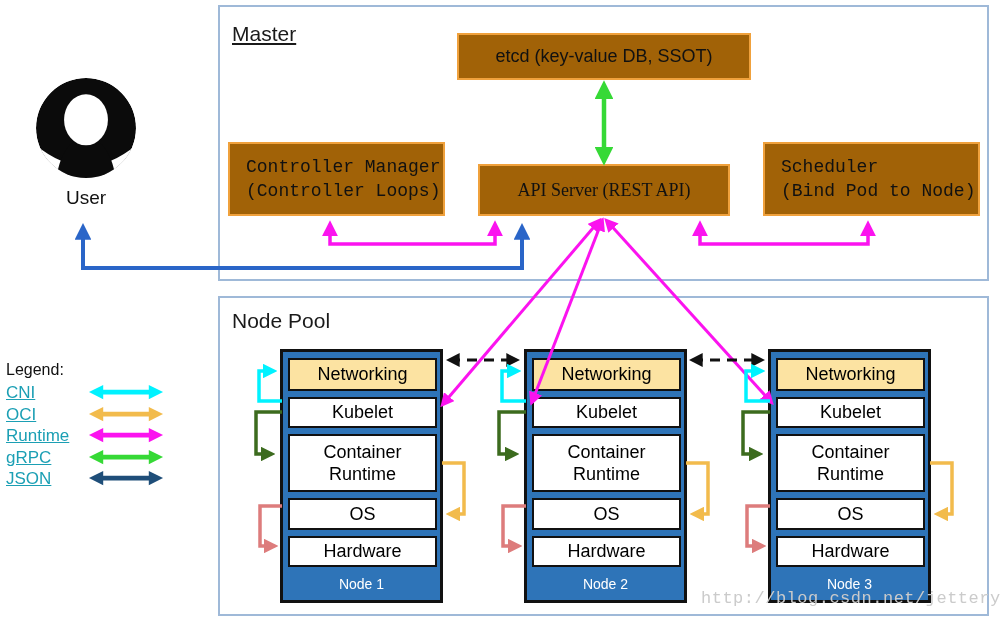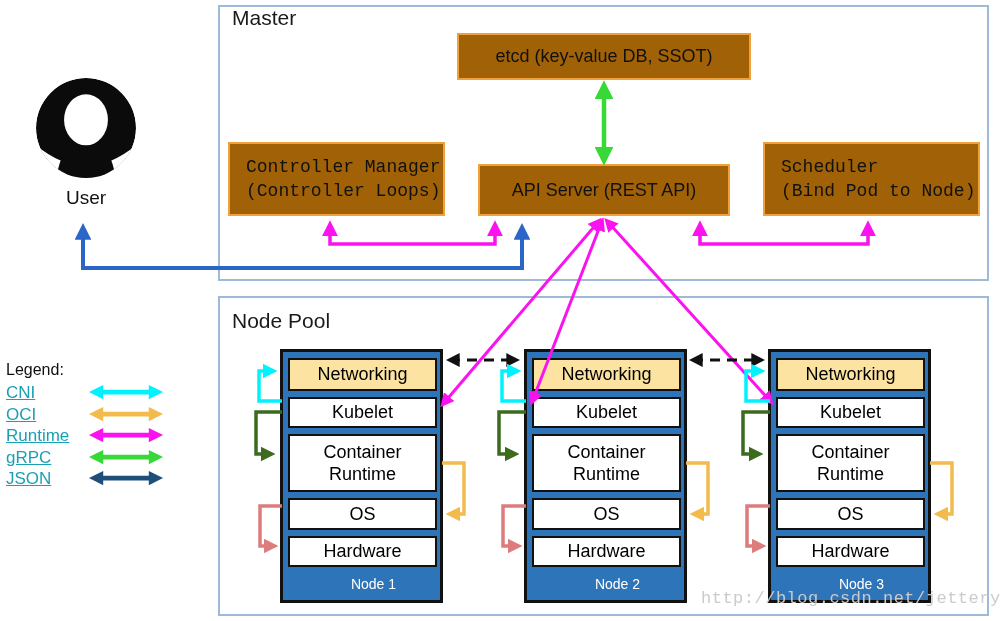--- a/index.html
+++ b/index.html
@@ -60,21 +60,21 @@
     display: flex;
     align-items: center;
     justify-content: center;
     text-align: center;
     line-height: 1.25;
   }
   .layer.networking { background: #fce3a2; }
   .node-label {
     position: absolute;
     top: 224px;
-    left: 12px;
+    left: 0;
     width: 100%;
     text-align: center;
     color: #ffffff;
     font-size: 14px;
   }
   #user-label {
     position: absolute;
     left: 35px;
     top: 187px;
     width: 102px;
@@ -125,35 +125,35 @@
     z-index: 6;
     white-space: nowrap;
   }
 </style>
 </head>
 <body>
 
 <div id="canvas">
 
   <div class="container-box" style="left:218px; top:5px; width:771px; height:276px;"></div>
-  <div class="section-title" style="left:232px; top:6px;">Master</div>
+  <div class="section-title" style="left:232px; top:22px;text-decoration:underline;">Master</div>
 
   <div class="container-box" style="left:218px; top:296px; width:771px; height:320px;"></div>
   <div class="section-title" style="left:232px; top:309px;">Node Pool</div>
 
   <div class="orange-box" style="left:457px; top:33px; width:294px; height:47px;">etcd (key-value DB, SSOT)</div>
 
   <div class="orange-box left-text" style="left:228px; top:142px; width:217px; height:74px;">
     <div>
       <div>Controller Manager</div>
       <div>(Controller Loops)</div>
     </div>
   </div>
 
-  <div class="orange-box" style="left:478px; top:164px; width:252px; height:52px;">API Server (REST API)</div>
+  <div class="orange-box" style="left:478px; top:164px; width:252px; height:52px;font-family:Liberation Serif, serif;">API Server (REST API)</div>
 
   <div class="orange-box left-text" style="left:763px; top:142px; width:217px; height:74px;">
     <div>
       <div>Scheduler</div>
       <div>(Bind Pod to Node)</div>
     </div>
   </div>
 
   <svg class="abs" style="left:35px; top:77px;" width="102" height="102" viewBox="0 0 100 100">
     <defs>

